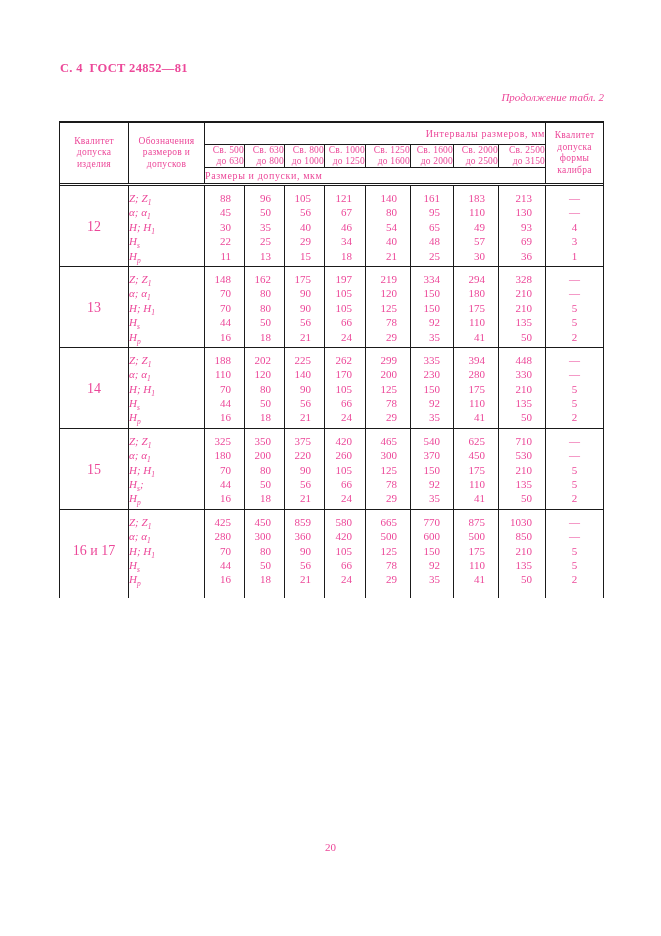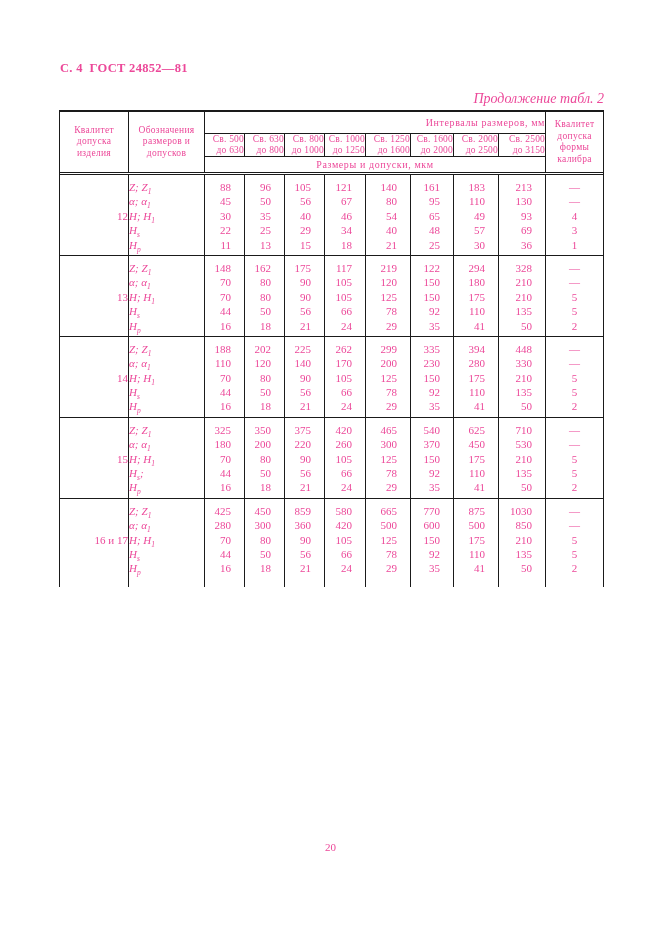--- a/index.html
+++ b/index.html
@@ -11,24 +11,24 @@
     color:#ec4899;
     overflow:hidden;
   }
   .doc-header{
     position:absolute;left:60px;top:61px;
     font-size:12.5px;font-weight:bold;letter-spacing:.3px;
     white-space:pre;
   }
   .continuation{
     position:absolute;right:57px;top:91px;
-    font-size:14px;font-style:italic;
+    font-size:11px;font-style:italic;
   }
   table.gost{
-    position:absolute;left:59px;top:110px;
+    position:absolute;left:59px;top:121px;
     width:544px;
     border-collapse:collapse;
     table-layout:fixed;
     border-top:2.5px solid #1a1a1a;
     border-left:1px solid #1a1a1a;
     border-right:1px solid #1a1a1a;
     border-bottom:none;
   }
   table.gost td{
     border-left:1px solid #1a1a1a;
@@ -43,34 +43,34 @@
   }
   td.span-title{
     font-size:10px;text-align:right;letter-spacing:.6px;
     border-bottom:1px solid #1a1a1a;height:21px;
   }
   td.iv{
     font-size:9.5px;line-height:11px;text-align:right;
     border-bottom:1px solid #1a1a1a;height:21px;letter-spacing:.2px;
   }
   td.sub-title{
-    font-size:10px;text-align:center;letter-spacing:.6px;height:15px;
+    font-size:10px;letter-spacing:.6px;height:15px;
   }
   tr.rule td{
     height:1px;
     border-top:1.2px solid #1a1a1a;
     border-bottom:1.2px solid #1a1a1a;
     border-left:none;border-right:none;
     padding:0;line-height:1px;font-size:1px;
   }
   
   tr.block>td{border-bottom:1px solid #1a1a1a;vertical-align:top;padding-top:5px;padding-bottom:3px;}
   tr.block.last>td{border-bottom:none;padding-bottom:11px;}
   .ln{height:14.4px;line-height:14.4px;font-size:11px;white-space:nowrap;}
-  td.quality{text-align:right;vertical-align:middle !important;font-size:11px;}
+  td.quality{text-align:center;vertical-align:middle !important;font-size:14px;}
   td.desig{padding-left:15px;font-style:italic;}
   td.desig sub{font-size:7.5px;font-style:italic;}
   td.num .ln{text-align:right;padding-right:13px;}
   td.formcol .ln{text-align:center;}
   .page-number{
     position:absolute;left:0;top:841px;width:661px;
     text-align:center;font-size:11px;
   }
 </style>
 </head>
@@ -240,35 +240,35 @@
             <div class="ln">18</div>
           </td>
           <td class="num">
             <div class="ln">175</div>
             <div class="ln">90</div>
             <div class="ln">90</div>
             <div class="ln">56</div>
             <div class="ln">21</div>
           </td>
           <td class="num">
-            <div class="ln">117</div>
+            <div class="ln">197</div>
             <div class="ln">105</div>
             <div class="ln">105</div>
             <div class="ln">66</div>
             <div class="ln">24</div>
           </td>
           <td class="num">
             <div class="ln">219</div>
             <div class="ln">120</div>
             <div class="ln">125</div>
             <div class="ln">78</div>
             <div class="ln">29</div>
           </td>
           <td class="num">
-            <div class="ln">122</div>
+            <div class="ln">334</div>
             <div class="ln">150</div>
             <div class="ln">150</div>
             <div class="ln">92</div>
             <div class="ln">35</div>
           </td>
           <td class="num">
             <div class="ln">294</div>
             <div class="ln">180</div>
             <div class="ln">175</div>
             <div class="ln">110</div>

